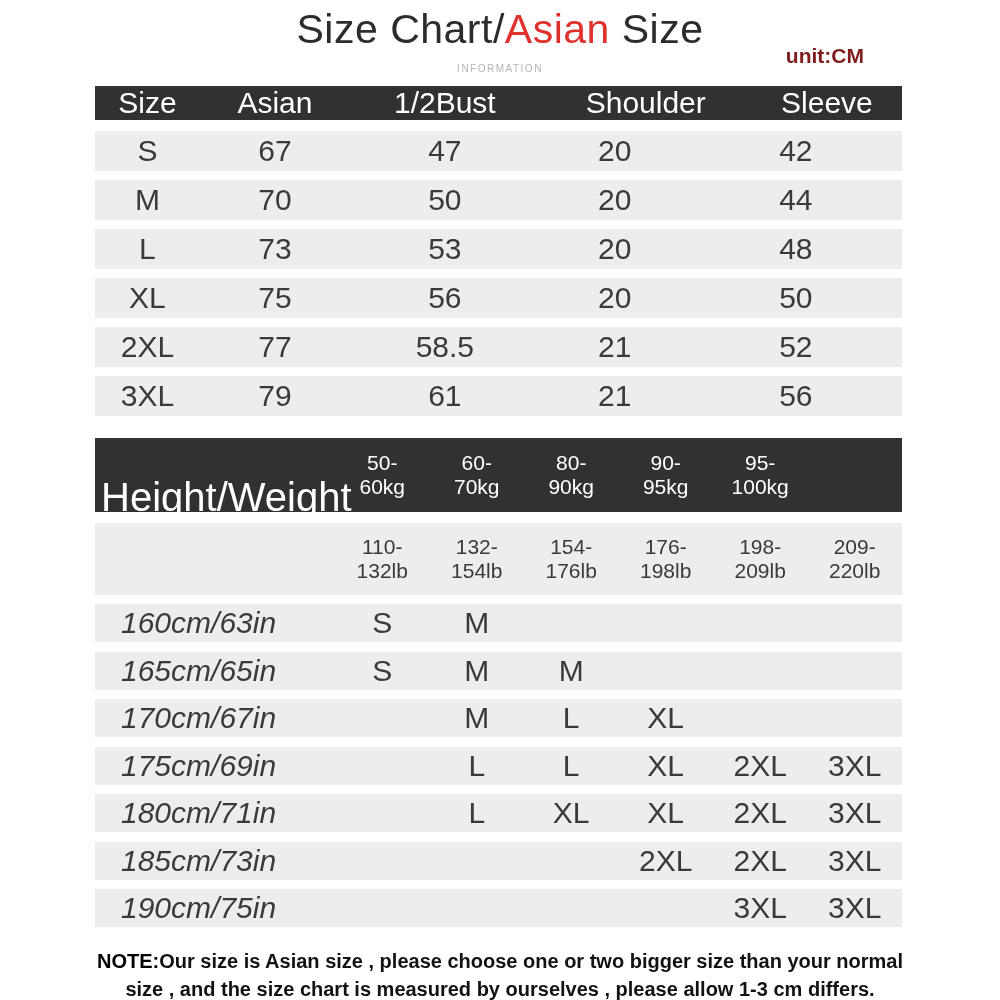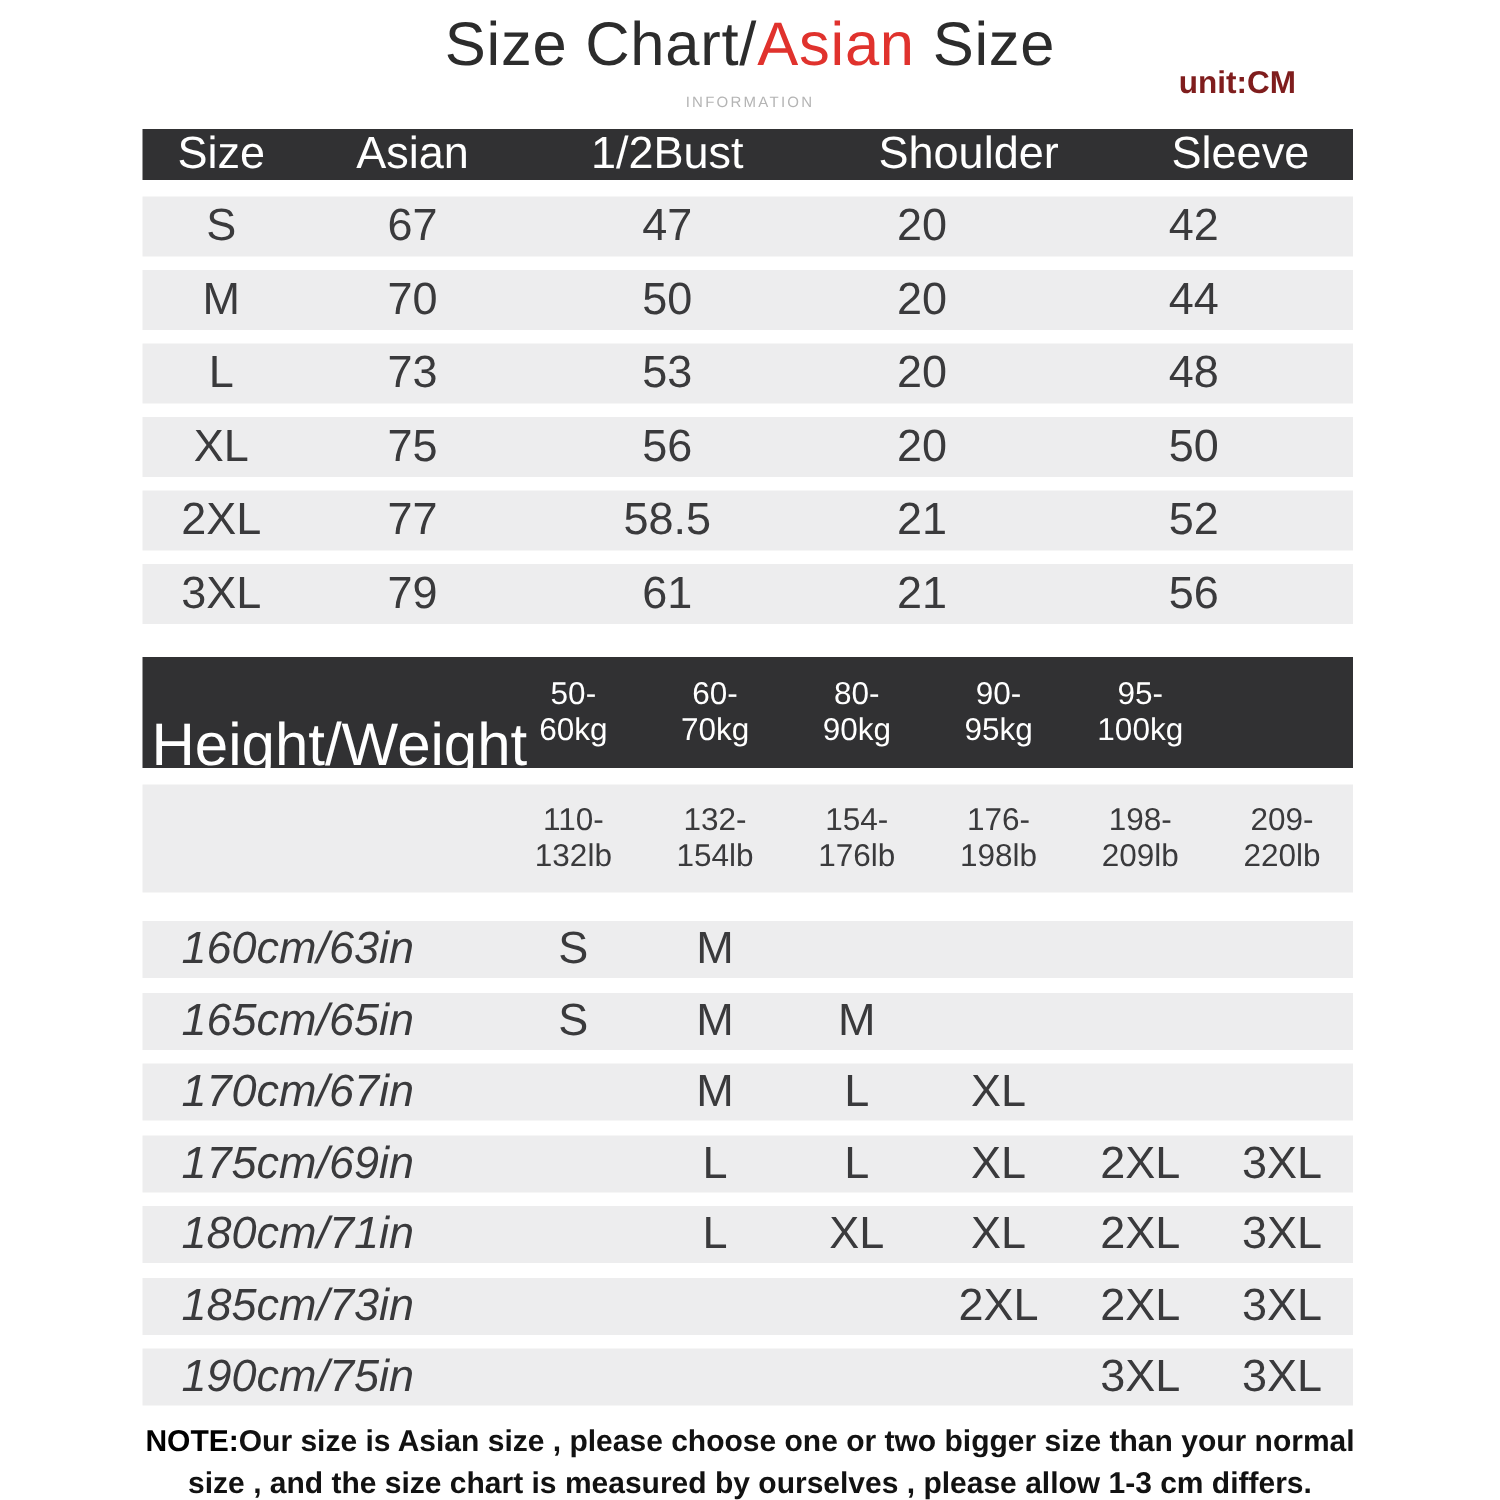--- a/index.html
+++ b/index.html
@@ -37,21 +37,21 @@
   .t1 .row{height:40px;margin-bottom:9px;font-size:30px;}
   .t1 .c0{width:13%;}
   .t1 .c1{width:18.6%;}
   .t1 .c2{width:23.5%;}
   .t1 .c3{width:18.6%;}
   .t1 .c4{width:26.3%;}
 
   
   .t2{top:438px;}
   .t2 .hrow{height:74px;margin-bottom:11px;}
-  .t2 .lbrow{height:72px;margin-bottom:19px;}
+  .t2 .lbrow{height:72px;margin-bottom:9px;}
   .t2 .brow{height:38px;margin-bottom:9.5px;font-size:30px;}
   .t2 .corner{width:29.74%;text-align:right;font-size:40px;padding-left:6px;margin-top:44px;}
   .t2 .hgt{width:29.74%;text-align:left;font-size:30px;padding-left:26px;font-style:italic;}
   .t2 .wcol{width:11.71%;font-size:21px;line-height:1.12;white-space:pre-line;}
   .t2 .scol{width:11.71%;}
 
   
   .note{
     position:absolute;top:947px;left:0;width:100%;
     text-align:center;font-size:20px;font-weight:bold;color:#121212;line-height:1.42;

